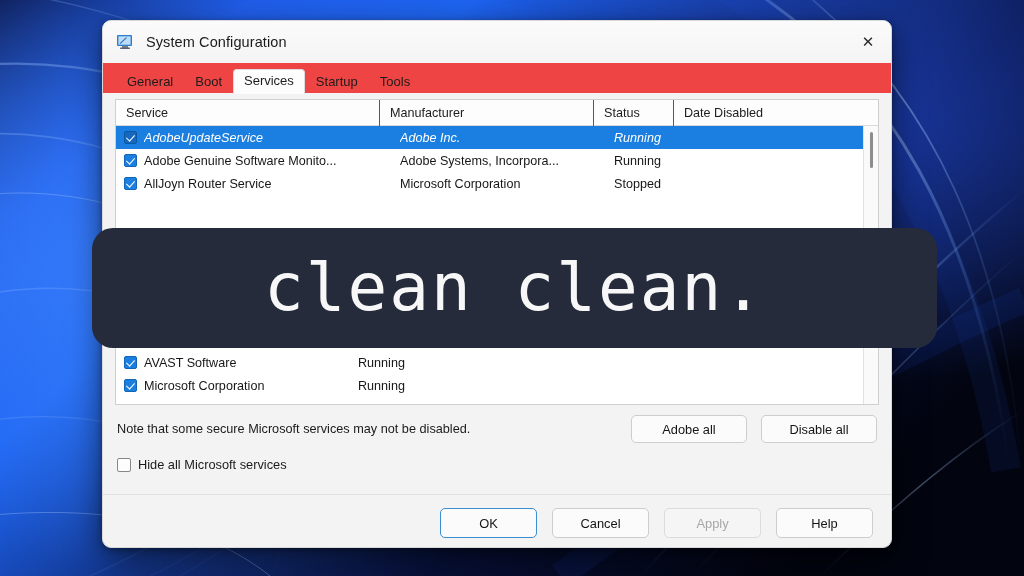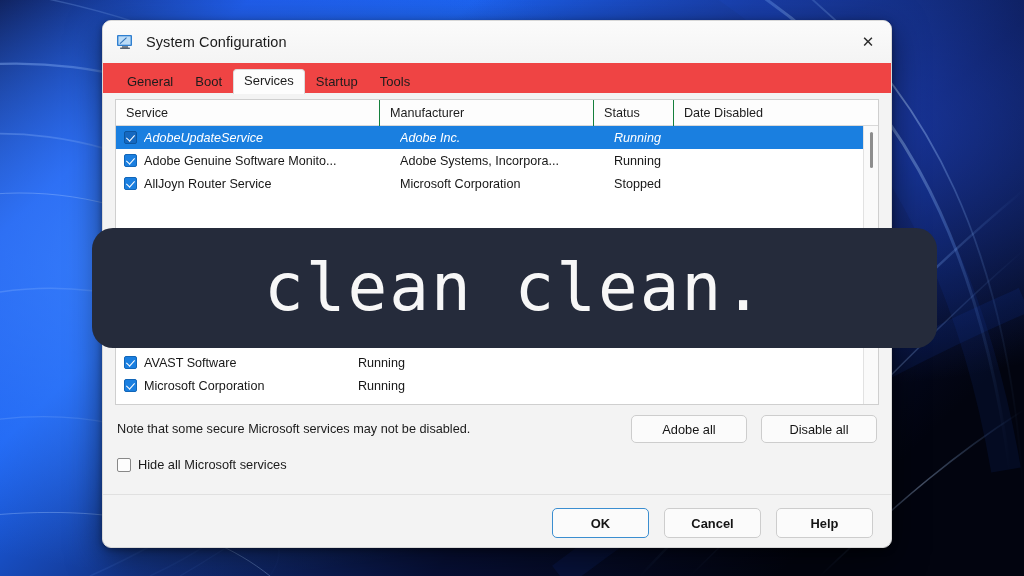--- a/index.html
+++ b/index.html
@@ -175,21 +175,20 @@
     width: 14px; height: 14px;
     border: 1px solid #888; border-radius: 2px;
     background: #fdfdfd; margin-right: 7px; flex: none;
   }
   .hidelabel { font-size: 12.8px; color: #1b1b1b; }
 
   .footdiv { height: 1px; background: #e0e0e0; margin: 22px 0 0 0; }
   .footer {
     display: flex; justify-content: flex-end; align-items: center;
     padding: 13px 18px 0 0;
-    font-weight: bold;
   }
   .fbtn {
     font-size: 12.9px; color: #151515;
     background: #fbfbfb;
     border: 1px solid #cdcdcd;
     border-radius: 5px;
     height: 30px; width: 97px;
     display: flex; align-items: center; justify-content: center;
     margin-left: 15px;
   }
@@ -376,20 +375,21 @@
     <div class="hiderow">
       <div class="cb-empty"></div>
       <div class="hidelabel">Hide all Microsoft services</div>
     </div>
 
     <div class="footdiv"></div>
 
     <div class="footer">
       <div class="fbtn primary">OK</div>
       <div class="fbtn">Cancel</div>
+      <div class="fbtn disabled">Apply</div>
       <div class="fbtn">Help</div>
     </div>
   </div>
 
   <div id="caption">
     <span class="ctext">clean clean.</span>
   </div>
 
 </div>
 

